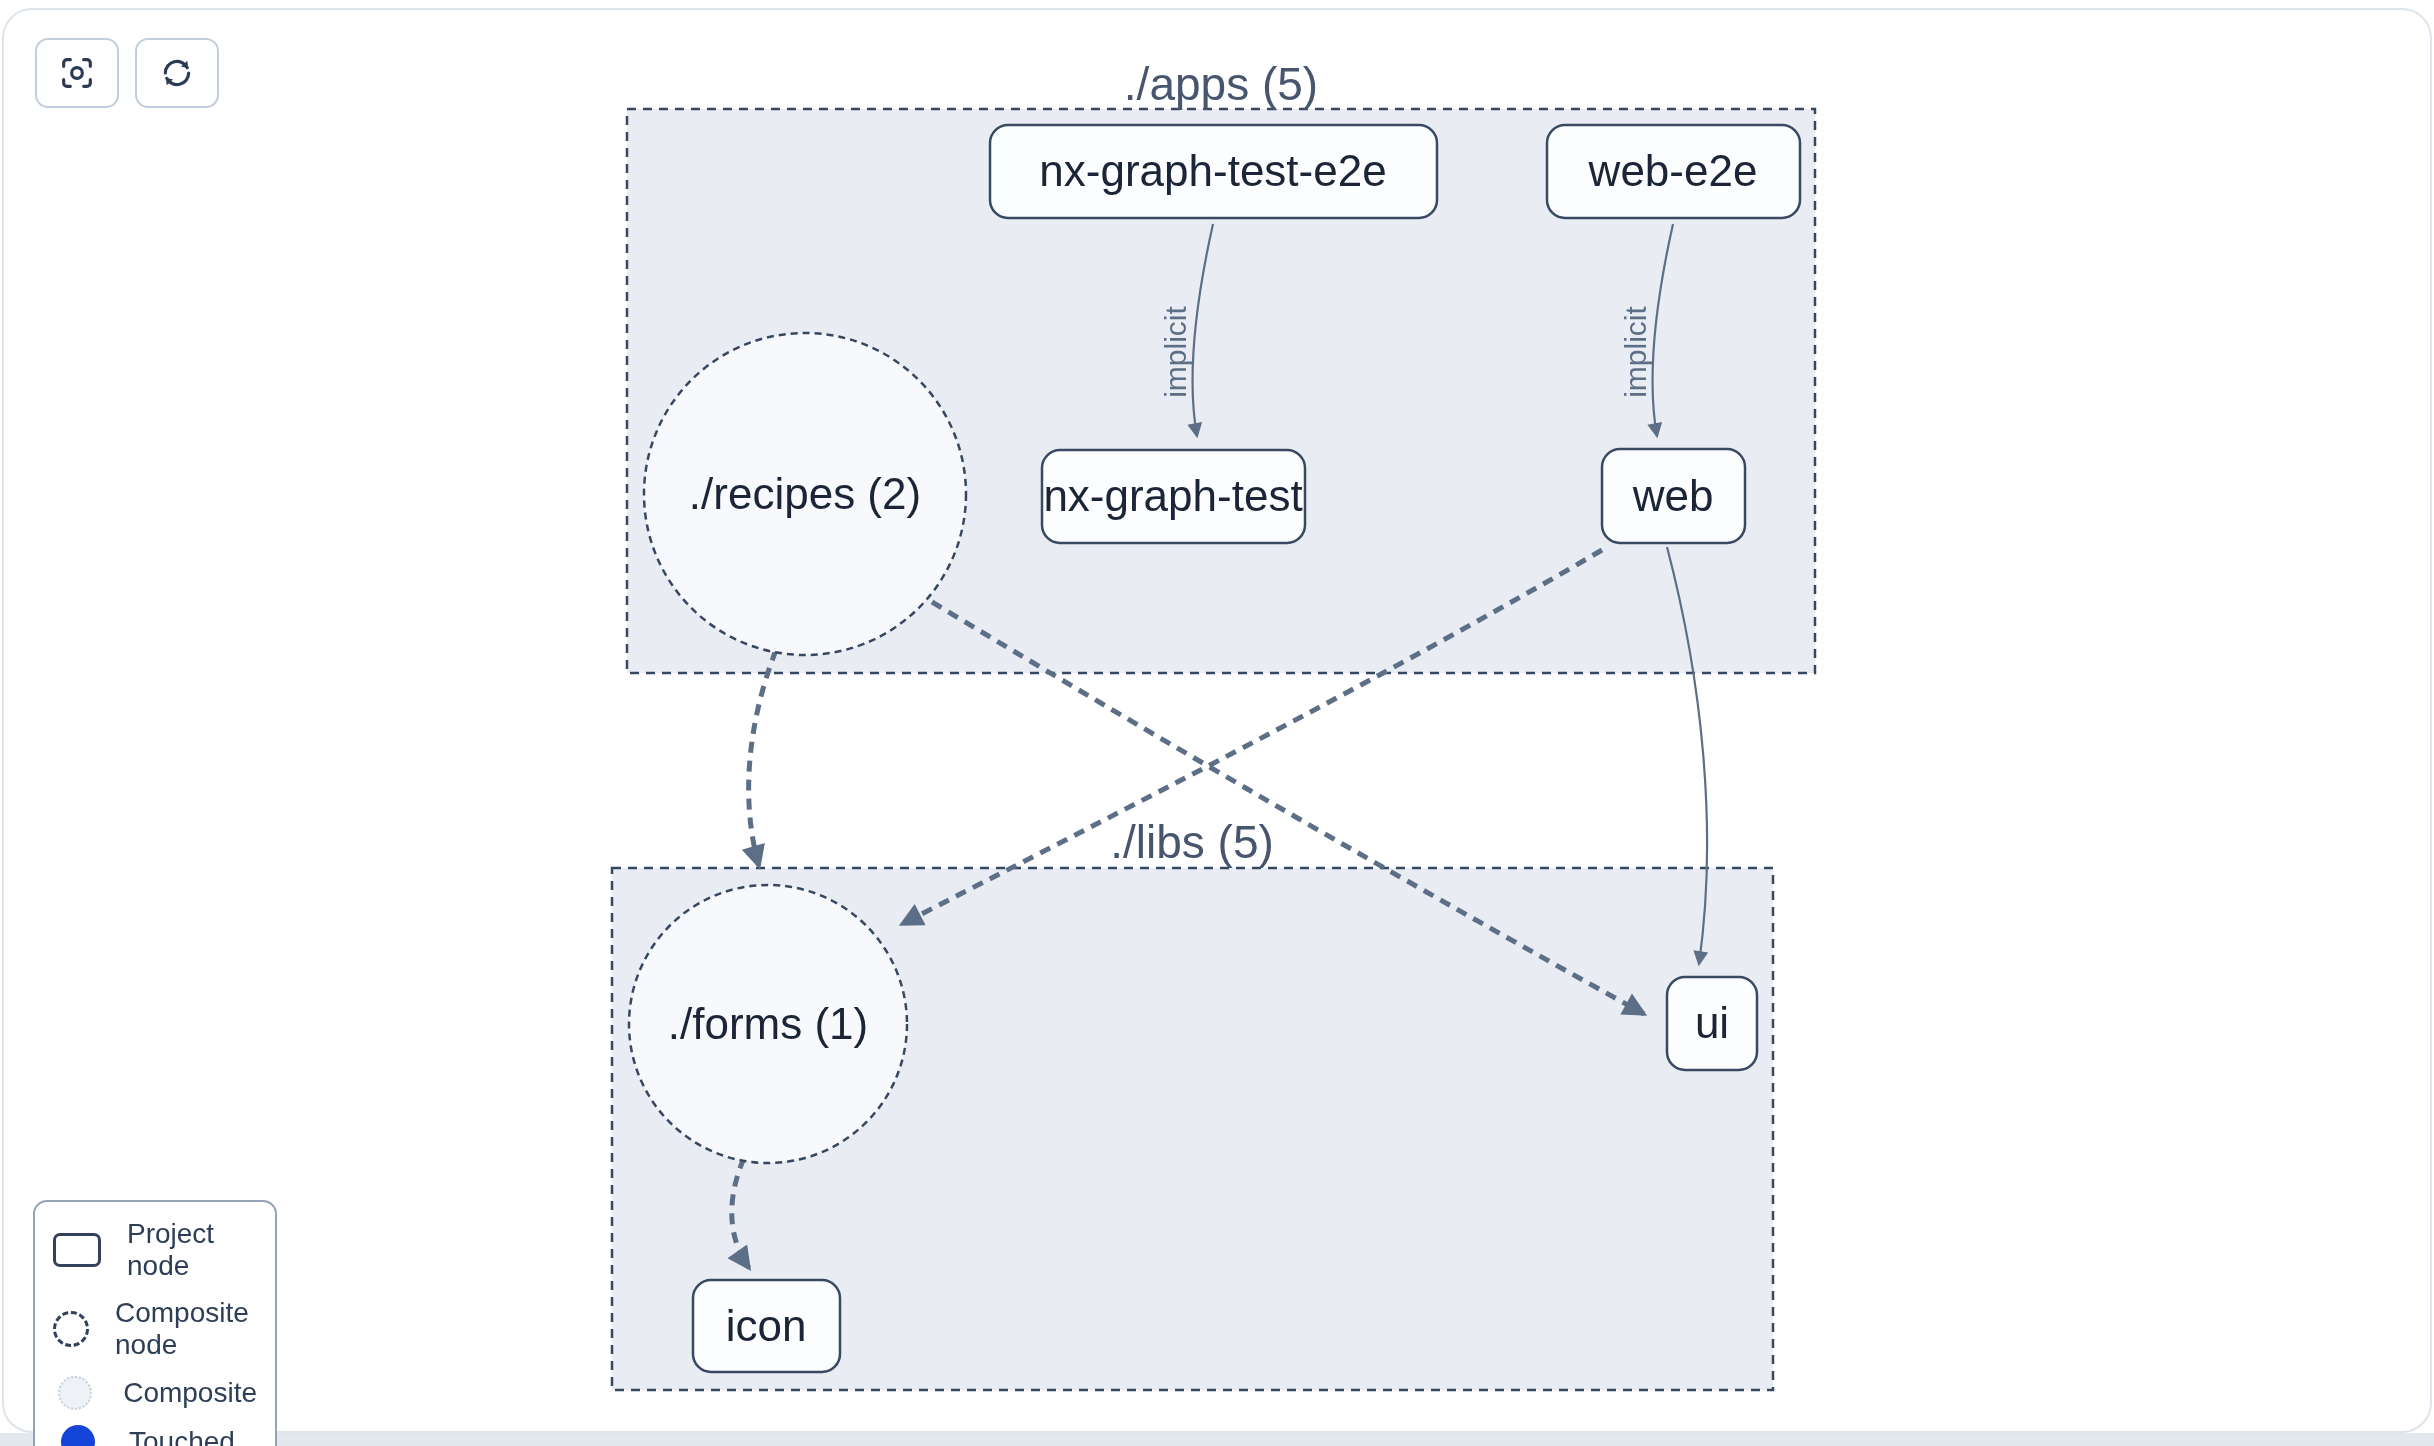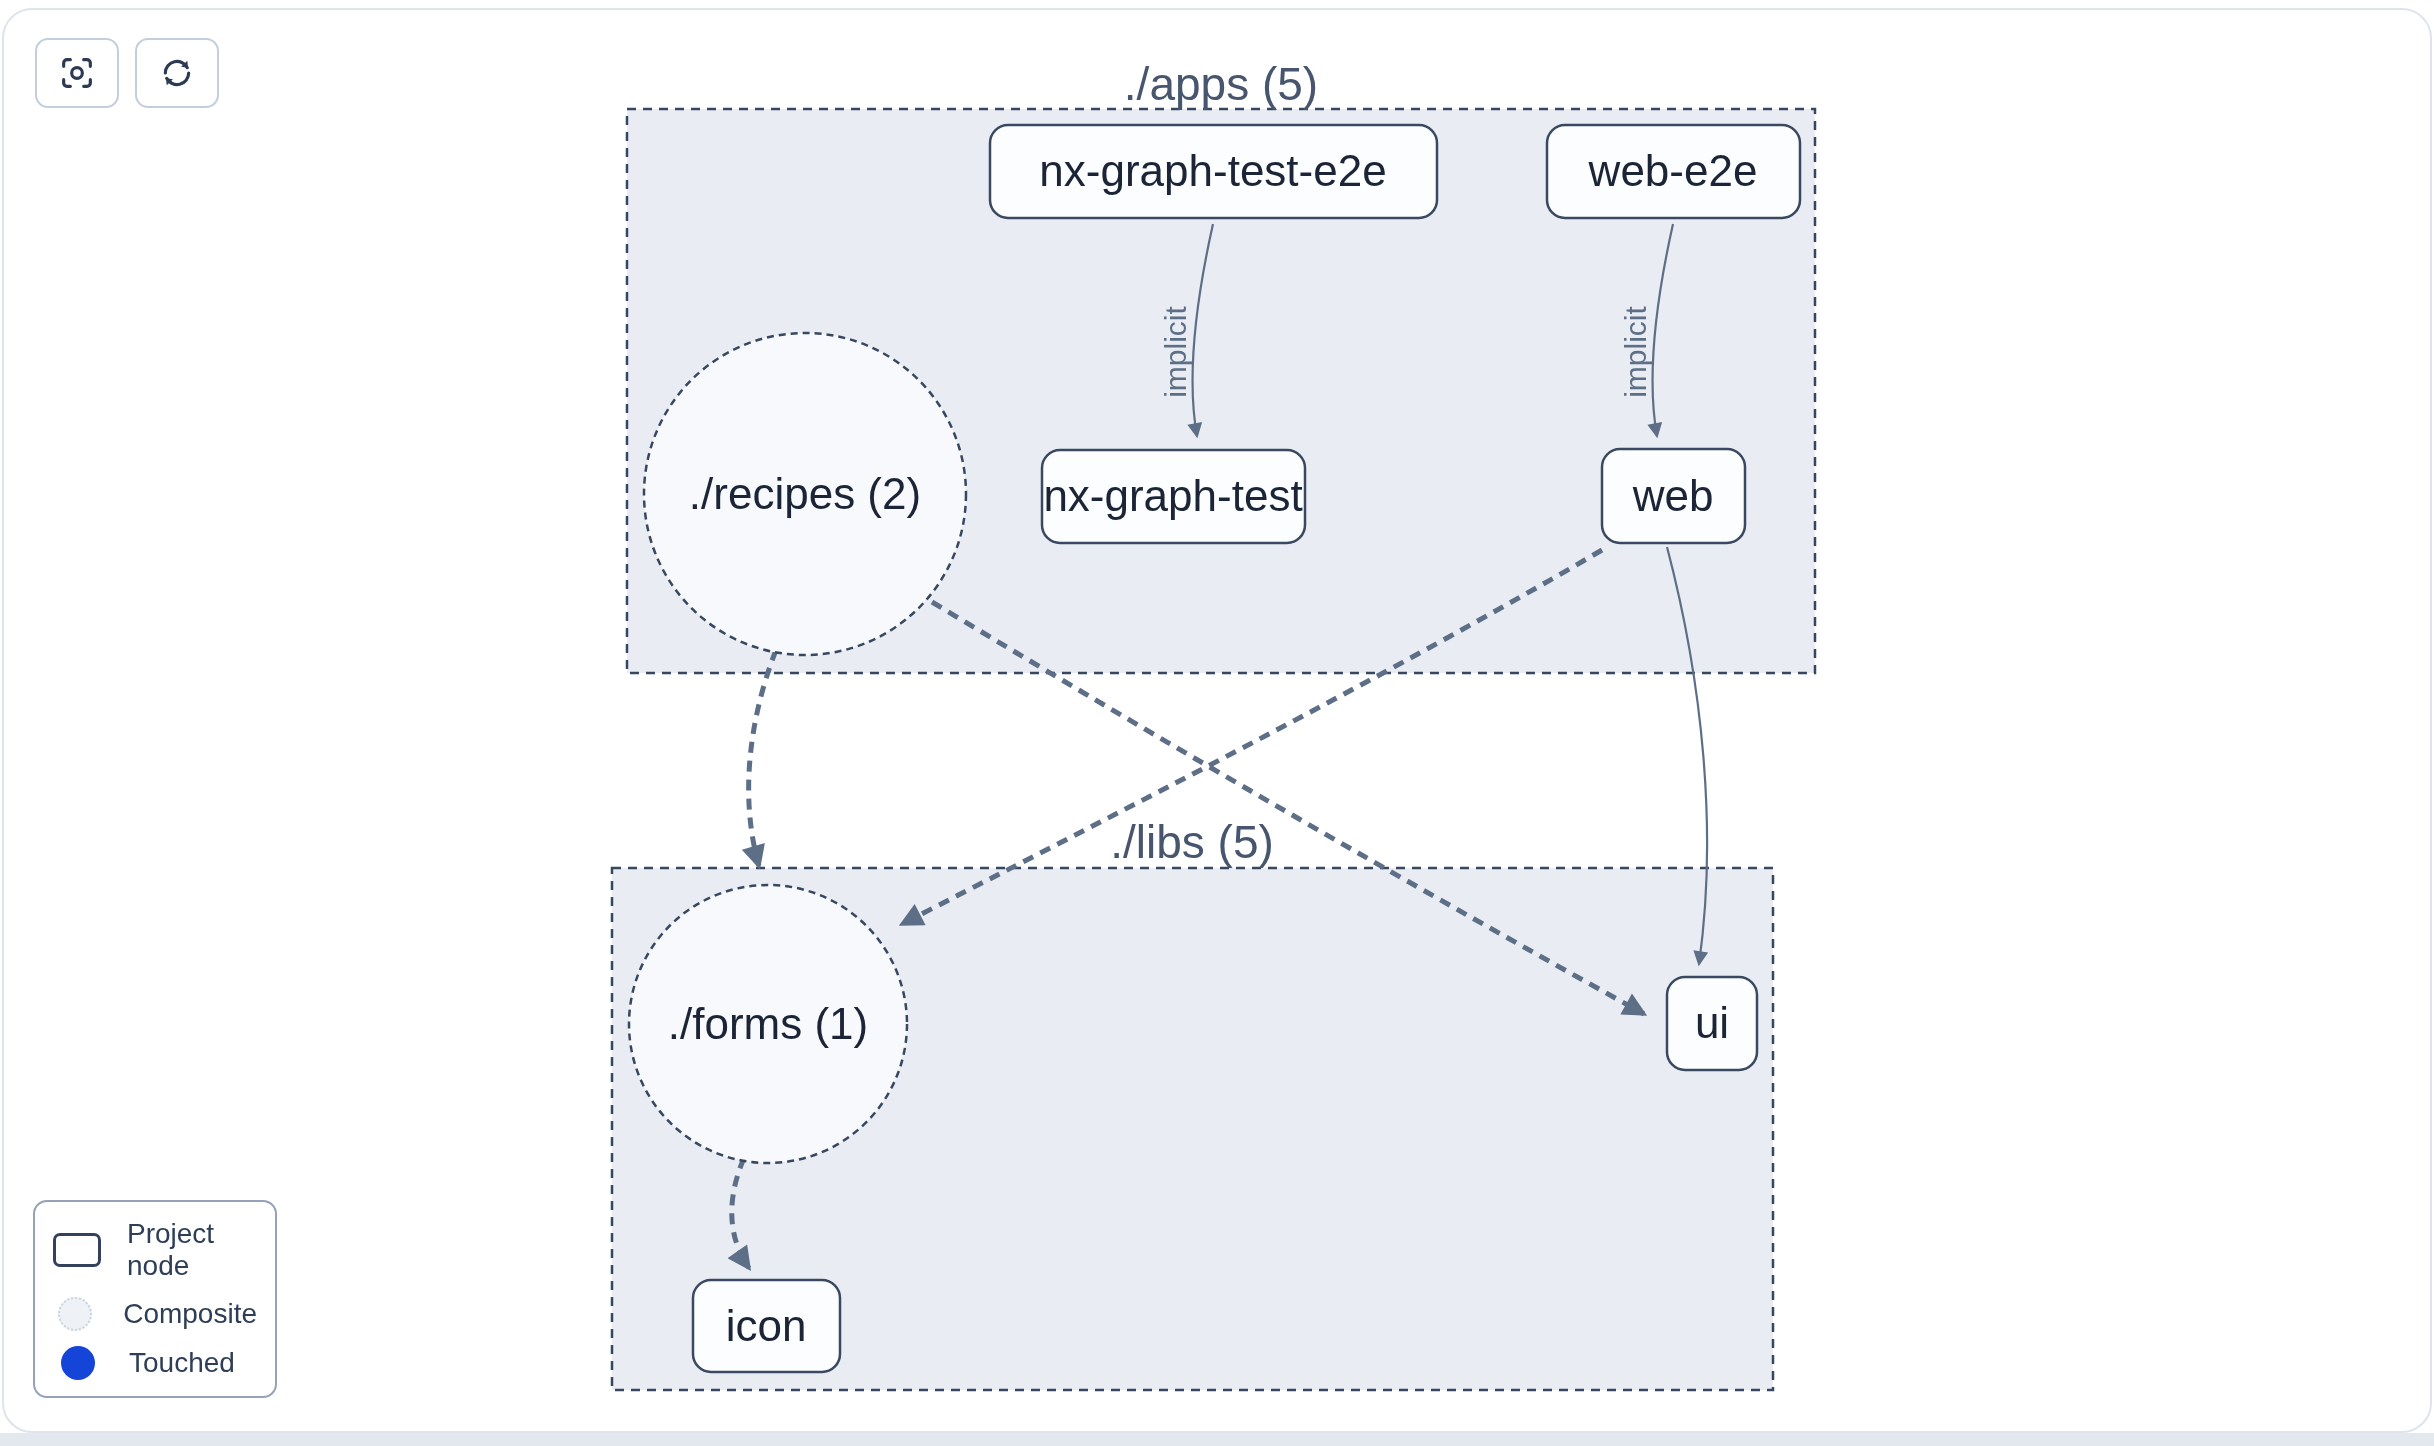--- a/index.html
+++ b/index.html
@@ -136,20 +136,26 @@
 
 <div class="legend">
   <div class="legend-row">
     <span class="legend-icon-cell">
         <span class="li-project"></span>
       </span>
     <span class="legend-label">Project node</span>
   </div>
   <div class="legend-row">
     <span class="legend-icon-cell">
+        <span class="li-composite"></span>
+      </span>
+    <span class="legend-label">Composite node</span>
+  </div>
+  <div class="legend-row">
+    <span class="legend-icon-cell">
         <span class="li-affected"></span>
       </span>
     <span class="legend-label">Composite</span>
   </div>
   <div class="legend-row">
     <span class="legend-icon-cell">
         <span class="li-touched"></span>
       </span>
     <span class="legend-label">Touched</span>
   </div>

